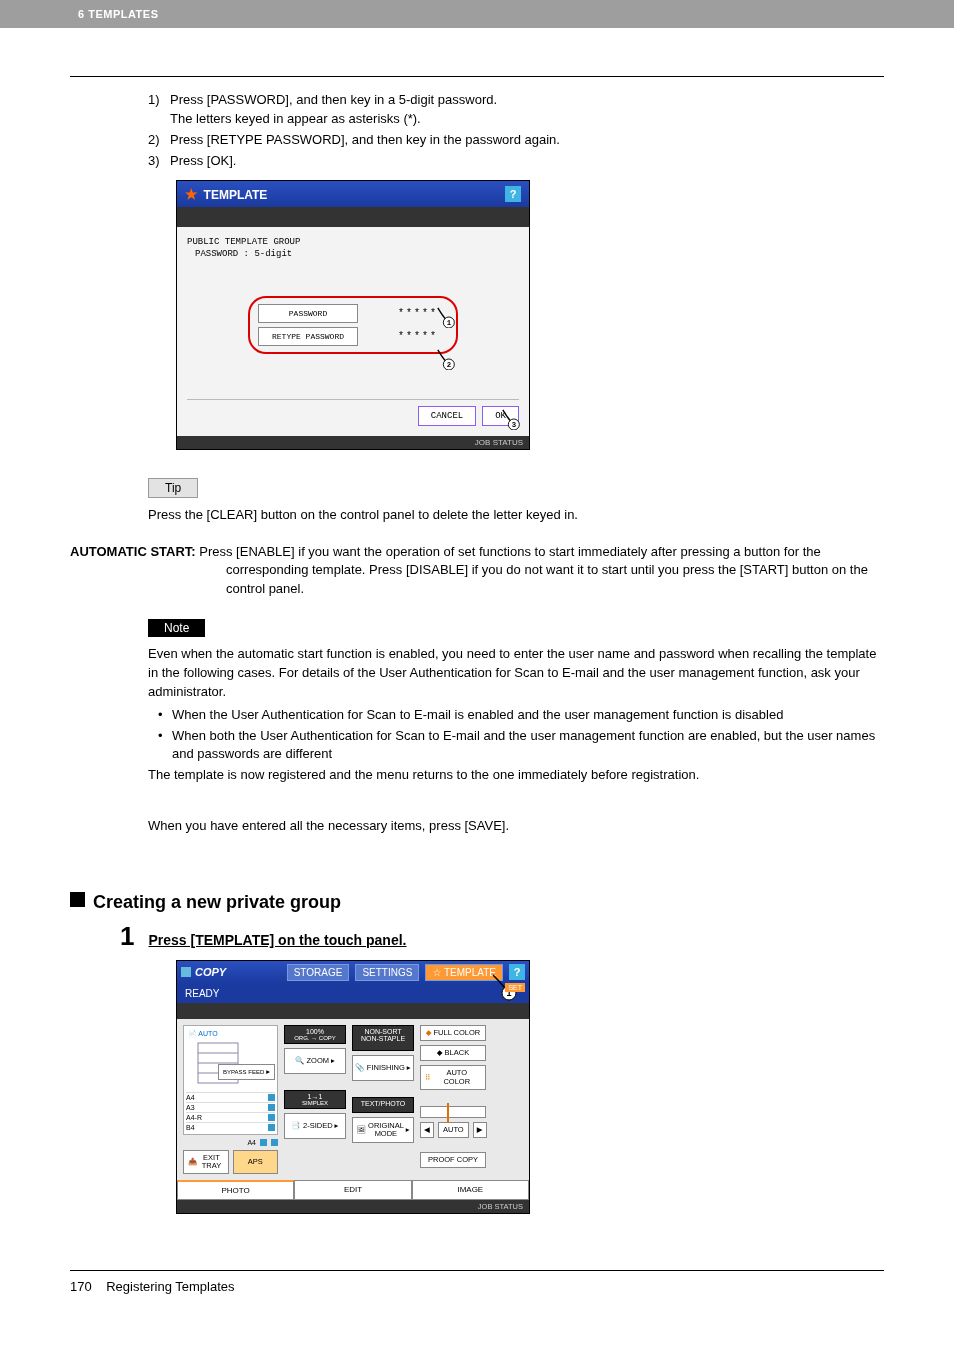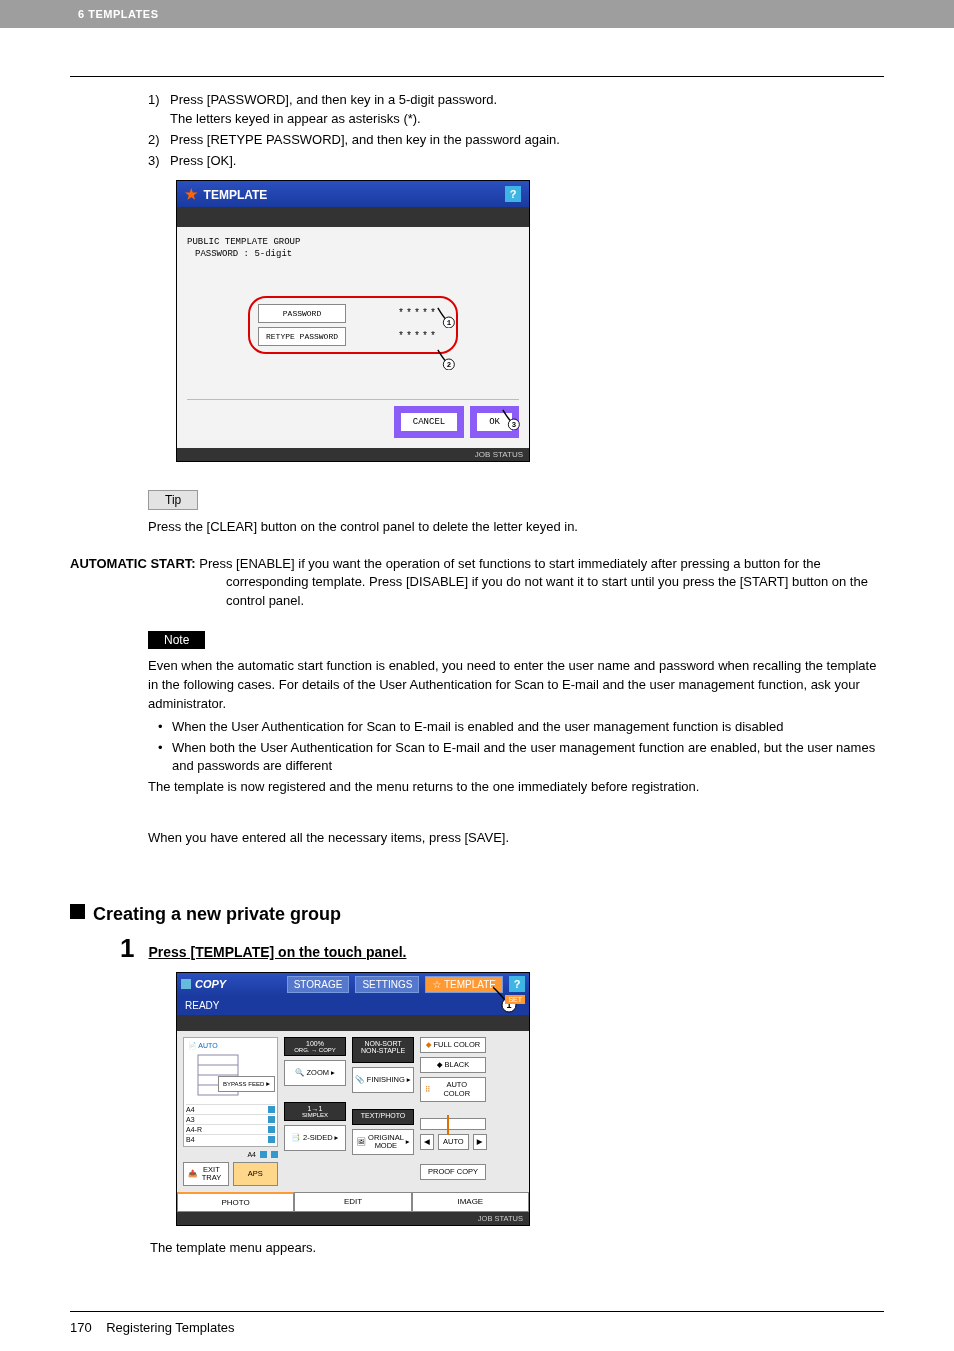--- a/index.html
+++ b/index.html
@@ -14,26 +14,26 @@
   .sub { margin-left: 22px; }
   .screenshot1 { width: 354px; margin: 10px 0 0 28px; border: 1px solid #000; font-family: Arial, sans-serif; }
   .ss1-title { background: linear-gradient(#2a4fbf,#1a3a9f); color: #fff; font-size: 12px; font-weight: bold; padding: 5px 8px; display: flex; align-items: center; justify-content: space-between; }
   .star { color: #ff6600; margin-right: 6px; font-size: 14px; }
   .help { background: #3fb5e6; color: #fff; width: 16px; height: 16px; display: inline-flex; align-items: center; justify-content: center; font-size: 11px; font-weight: bold; }
   .ss1-dark { background: #333; height: 20px; }
   .ss1-body { background: #f3f3f3; padding: 10px; font-family: 'Courier New', monospace; font-size: 9px; }
   .ss1-info { margin-bottom: 35px; line-height: 1.3; }
   .pw-group { border: 2px solid #d00; border-radius: 18px; width: 210px; margin: 0 auto 6px auto; padding: 6px 8px; display: flex; flex-direction: column; gap: 4px; position: relative; }
   .pw-row { display: flex; align-items: center; justify-content: space-between; }
-  .pw-btn { background: #fff; border: 1px solid #888; font-size: 8px; padding: 4px 6px; width: 88px; text-align: center; }
+  .pw-btn { background: #fff; border: 1px solid #888; font-size: 8px; padding: 4px 6px; width: 100px; text-align: center; }
   .pw-val { font-size: 10px; letter-spacing: 2px; width: 50px; }
   .callout { position: absolute; width: 22px; height: 22px; }
   .callout svg { width: 100%; height: 100%; }
   .ss1-foot { border-top: 1px solid #bbb; margin-top: 45px; padding: 6px 0 0 0; display: flex; justify-content: flex-end; gap: 6px; position: relative; }
-  .ss1-foot .btn { background: #fff; border: 7px solid #8b5cf6; font-size: 9px; padding: 4px 12px; }
+  .ss1-foot .btn { background: #fff; border: 1px solid #8b5cf6; font-size: 9px; padding: 4px 12px; }
   .ss1-status { background: #333; color: #ccc; font-size: 8px; text-align: right; padding: 2px 6px; }
   .tip-label { display: inline-block; background: #e3e3e3; border: 1px solid #999; padding: 2px 16px; font-size: 12px; margin: 28px 0 8px 0; }
   .note-label { display: inline-block; background: #000; color: #fff; padding: 2px 16px; font-size: 12px; margin: 16px 0 8px 0; }
   .para { line-height: 1.45; margin-bottom: 4px; }
   .bold { font-weight: bold; }
   .bullet-list { list-style: none; margin-left: 10px; }
   .bullet-list li { position: relative; padding-left: 14px; line-height: 1.45; margin-bottom: 2px; }
   .bullet-list li:before { content: "•"; position: absolute; left: 0; }
   .section-h { font-size: 18px; font-weight: bold; margin: 56px 0 8px 0; display: flex; align-items: flex-start; }
   .sq { display: inline-block; width: 15px; height: 15px; background: #000; margin-right: 8px; }
@@ -277,20 +277,19 @@
       </div>
     </div>
     <div class="ss2-tabs">
       <div class="t sel">PHOTO</div>
       <div class="t">EDIT</div>
       <div class="t">IMAGE</div>
     </div>
     <div class="ss2-status">JOB STATUS</div>
   </div>
 
-  <p class="after">The template menu appears.</p>
 
   <div class="footer-rule"></div>
 </div>
 
 <div class="footer">
   <span>170</span>&nbsp;&nbsp;&nbsp;&nbsp;<span>Registering Templates</span>
 </div>
 
 </body></html>

